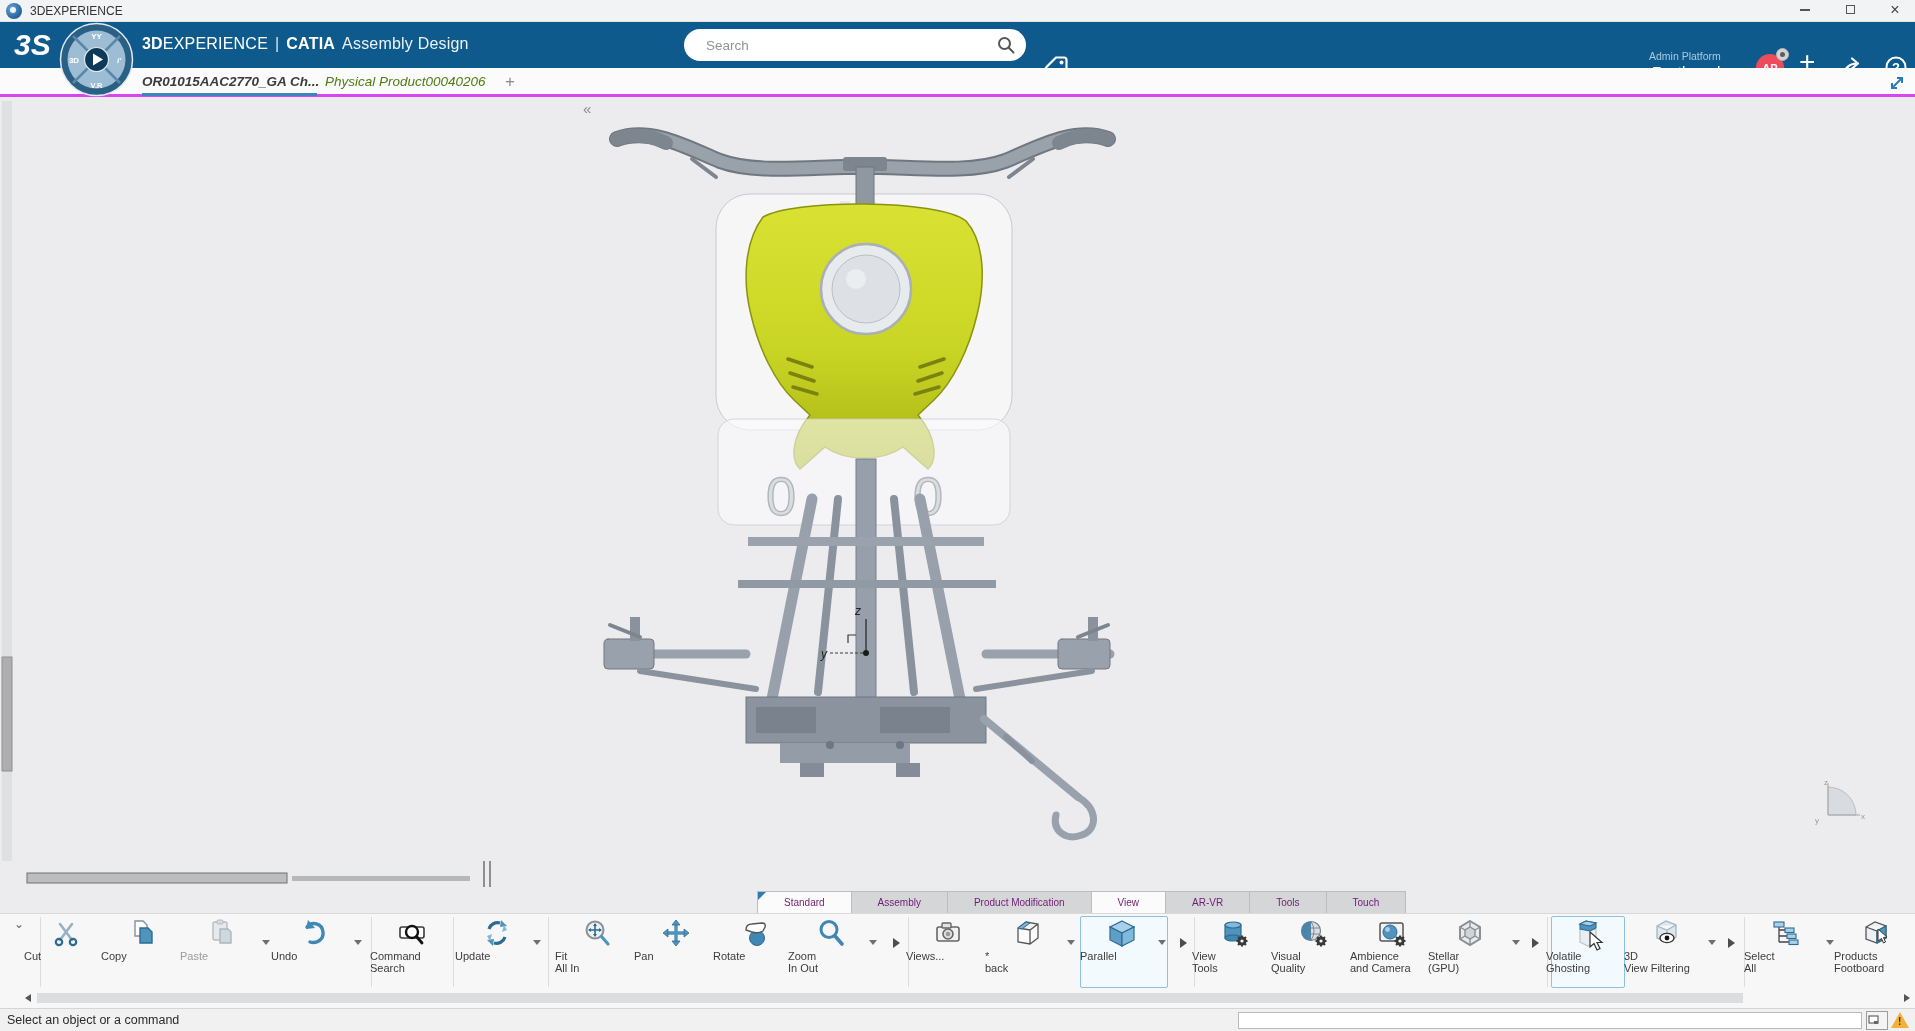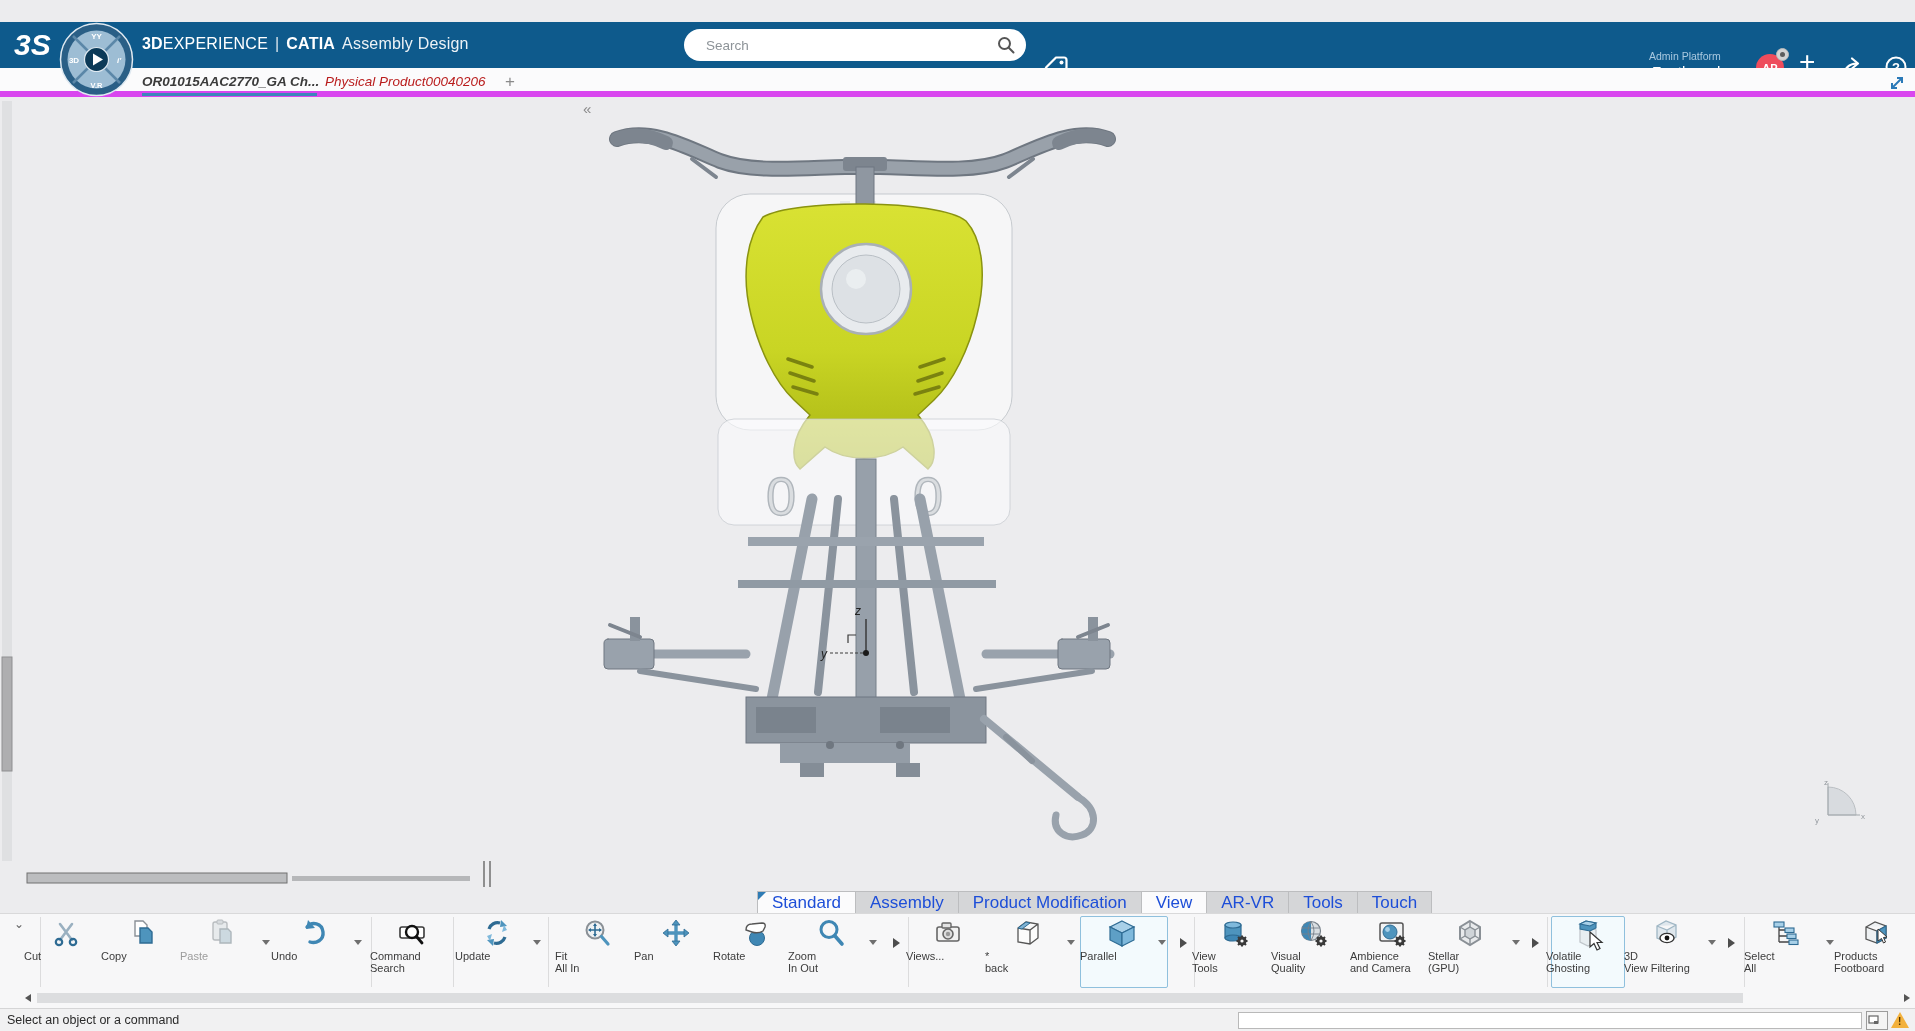--- a/index.html
+++ b/index.html
@@ -34,34 +34,34 @@
     font-size:11px;font-weight:bold;text-align:center;line-height:28px;}
   .avbadge{position:absolute;left:1776px;top:26px;width:13px;height:13px;border-radius:50%;background:#d3d3d3;border:1px solid #b9b9b9;}
   .avbadge i{position:absolute;left:3px;top:3px;width:5px;height:5px;border-radius:50%;background:#5d5d5d;}
   .plusico{position:absolute;left:1799px;top:26px;font-size:28px;font-weight:300;color:#fff;line-height:28px;}
   .hdrsvg{position:absolute;top:33px;}
 
   
   .compass{position:absolute;left:59px;top:22px;width:75px;height:75px;z-index:30;}
 
   
-  .tabbar{position:absolute;left:0;top:68px;width:1915px;height:29px;background:#fbfbfc;border-bottom:6px solid #d946ef;}
+  .tabbar{position:absolute;left:0;top:68px;width:1915px;height:29px;background:#fbfbfc;border-bottom:3px solid #d946ef;}
   .doc1{position:absolute;left:142px;top:6px;font-size:13.5px;font-style:italic;font-weight:bold;color:#3b3b3b;white-space:nowrap;}
-  .doc2{position:absolute;left:325px;top:6px;font-size:13.5px;font-style:italic;color:#b91c1c;white-space:nowrap;}
+  .doc2{position:absolute;left:325px;top:6px;font-size:13.5px;font-style:italic;color:#4d7c0f;white-space:nowrap;}
   .docunderline{position:absolute;left:142px;top:25px;width:175px;height:3px;background:#3d85bb;}
   .newtab{position:absolute;left:505px;top:4px;font-size:17px;color:#8a8a8a;}
   .expandico{position:absolute;left:1886px;top:72px;z-index:5;}
 
   
   .viewport{position:absolute;left:0;top:97px;width:1915px;height:816px;background:#ececee;}
   .viewport svg.scene{position:absolute;left:0;top:0;}
 
   
   .cattabs{position:absolute;left:758px;top:891px;display:flex;z-index:6;}
-  .cattab{height:22px;line-height:21px;padding:0 14px;font-size:17px;color:#1d4ed8;background:#d5d6d8;
+  .cattab{height:22px;line-height:21px;padding:0 26px;font-size:10px;color:#701a75;background:#d5d6d8;
     border:1px solid #bcbdbf;border-bottom:none;margin-left:-1px;position:relative;cursor:default;white-space:nowrap;}
   .cattab.on{background:#fbfbfc;}
   .cattab .pinmark{position:absolute;left:0;top:0;width:0;height:0;border-left:8px solid #2f7cb5;border-bottom:8px solid transparent;}
 
   
   .toolbar{position:absolute;left:0;top:913px;width:1915px;height:95px;background:#f7f7f8;border-top:1px solid #d9d9da;}
   .titem{position:absolute;top:4px;width:84px;text-align:left;cursor:default;}
   .titem svg{display:block;margin:0 auto;}
   .tlabel{font-size:11px;line-height:12px;color:#3c3c3c;margin-top:2px;}
   .titem.disabled .tlabel{color:#9c9c9c;}
@@ -83,20 +83,29 @@
   .statusinput{position:absolute;left:1238px;top:3px;width:624px;height:17px;background:#fff;border:1px solid #b9b9b9;font-size:11px;padding:0 4px;}
   .statusbtn{position:absolute;left:1866px;top:2px;width:22px;height:19px;background:#f4f4f4;border:1px solid #9c9c9c;}
   .warntri{position:absolute;left:1891px;top:3px;width:0;height:0;border-left:9px solid transparent;border-right:9px solid transparent;border-bottom:16px solid #f3b13c;}
   .warntri i{position:absolute;left:-2px;top:4px;font-style:normal;font-weight:bold;font-size:10px;color:#4d3200;}
 </style>
 </head>
 <body>
 
 <div id="root">
 
+  <div class="titlebar">
+    <div class="appico">
+        <i></i>
+      </div>
+    <div class="wtitle">3DEXPERIENCE</div>
+    <div class="wc" style="left:1790px"><span class="minline"></span></div>
+    <div class="wc" style="left:1835px"><span class="maxbox"></span></div>
+    <div class="wc" style="left:1880px;font-size:16px">×</div>
+  </div>
 
   <div class="appbar">
     <svg width="46" height="40" viewBox="0 0 46 40" style="position:absolute;left:8px;top:3px">
       <text x="6" y="30" font-size="30" font-style="italic" font-weight="bold" fill="#fff" font-family="Liberation Serif,serif">3S</text>
     </svg>
     <div class="brand">
       <b>3D</b><span>EXPERIENCE</span><span class="sep">|</span><b>CATIA</b><span class="module">Assembly Design</span>
     </div>
     <div class="searchpill">
       <input type="text" placeholder="Search" style="">

